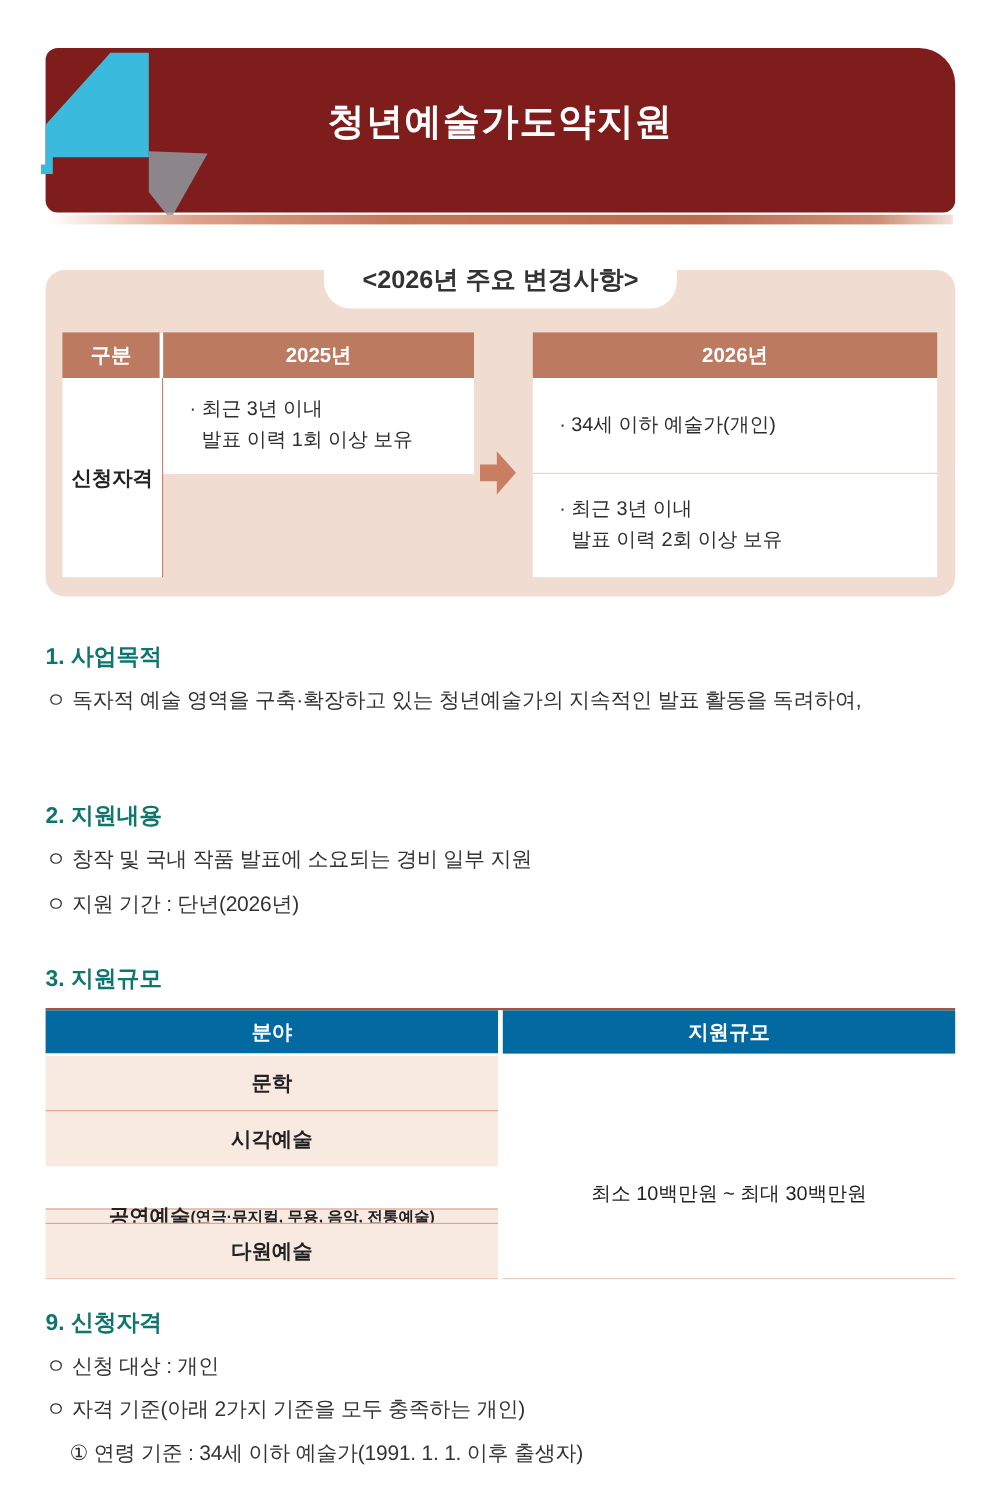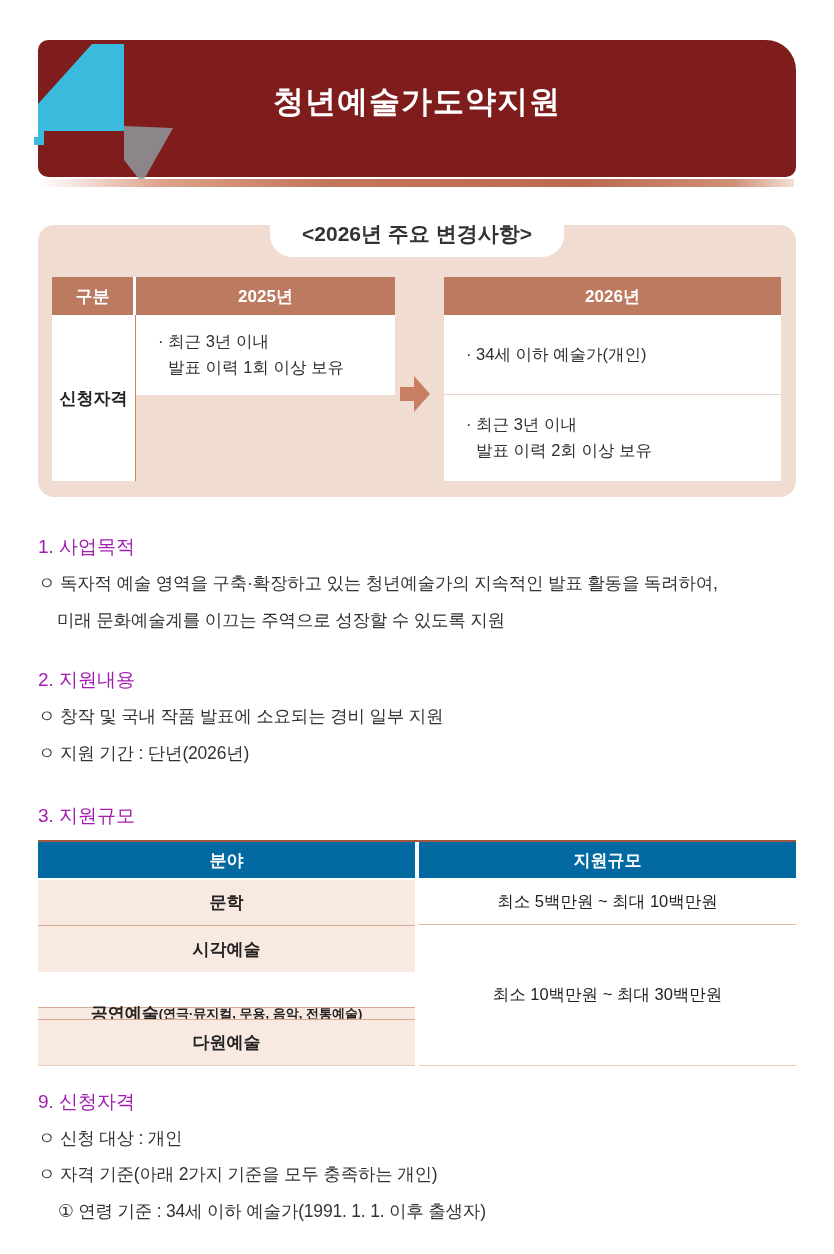--- a/index.html
+++ b/index.html
@@ -29,21 +29,21 @@
   .rowlabel{grid-row:2/4;grid-column:1;background:#fff;display:flex;align-items:center;justify-content:center;
     font-weight:700;font-size:17px;color:#222;border-right:1px solid #CF8068;}
   .cell{background:#fff;display:flex;flex-direction:column;justify-content:center;
     padding-left:22px;font-weight:500;line-height:1.55;}
   .cell-div-strong{border-bottom:1px solid #D8926F;}
   .cell-div-light{border-bottom:1px solid #ECD3C6;}
   .hang{padding-left:10px;}
   .arrow{position:absolute;left:362px;top:150px;width:30px;height:38px;}
 
   
-  .sec-title{position:absolute;left:38px;font-size:19px;font-weight:400;color:#a21caf;white-space:nowrap;}
+  .sec-title{position:absolute;left:38px;font-size:19px;font-weight:700;color:#0f766e;white-space:nowrap;}
   .line{position:absolute;left:38px;font-size:17.5px;color:#333;letter-spacing:-0.2px;white-space:nowrap;}
   .indent1{left:57px;}
   .indent2{left:58px;}
 
   
   .scale-tbl{position:absolute;left:38px;top:840px;width:758px;border-top:2px solid #A2583E;
     display:grid;grid-template-columns:377px 4px 377px;grid-template-rows:36px 47px 47px 47px 47px;}
   .scale-tbl .sth{background:#0369a1;color:#fff;font-weight:700;font-size:17px;
     display:flex;align-items:center;justify-content:center;}
   .vgap{grid-column:2;grid-row:1/6;background:#fff;}
@@ -100,41 +100,39 @@
       </div>
       <div class="cell">
         <span>· 최근 3년 이내</span>
         <span class="hang">발표 이력 2회 이상 보유</span>
       </div>
     </div>
   </div>
 
   <div class="sec-title" style="top:534px;">1. 사업목적</div>
   <div class="line" style="top:571px;">ㅇ 독자적 예술 영역을 구축·확장하고 있는 청년예술가의 지속적인 발표 활동을 독려하여,</div>
-  <div class="line indent1" style="top:608px;">미래 문화예술계를 이끄는 주역으로 성장할 수 있도록 지원</div>
 
   <div class="sec-title" style="top:667px;">2. 지원내용</div>
   <div class="line" style="top:704px;">ㅇ 창작 및 국내 작품 발표에 소요되는 경비 일부 지원</div>
   <div class="line" style="top:741px;">ㅇ 지원 기간 : 단년(2026년)</div>
 
   <div class="sec-title" style="top:803px;">3. 지원규모</div>
   <div class="scale-tbl">
     <div class="sth" style="grid-column:1;grid-row:1;">분야</div>
     <div class="vgap"></div>
     <div class="sth" style="grid-column:3;grid-row:1;">지원규모</div>
 
     <div class="cat cat-first" style="grid-row:2;">문학</div>
     <div class="cat cat-next" style="grid-row:3;">시각예술</div>
     <div class="cat cat-next" style="grid-row:4;margin-top:35px;">
       <span>공연예술</span>
         <span class="sub">(연극·뮤지컬, 무용, 음악, 전통예술)</span>
     </div>
     <div class="cat cat-next cat-last" style="grid-row:5;">다원예술</div>
 
-    <div class="val val-1">최소 5백만원 ~ 최대 10백만원</div>
     <div class="val val-2">최소 10백만원 ~ 최대 30백만원</div>
   </div>
 
   <div class="sec-title" style="top:1089px;">9. 신청자격</div>
   <div class="line" style="top:1126px;">ㅇ 신청 대상 : 개인</div>
   <div class="line" style="top:1162px;">ㅇ 자격 기준(아래 2가지 기준을 모두 충족하는 개인)</div>
   <div class="line indent2" style="top:1199px;">① 연령 기준 : 34세 이하 예술가(1991. 1. 1. 이후 출생자)</div>
 
 </div>
 

